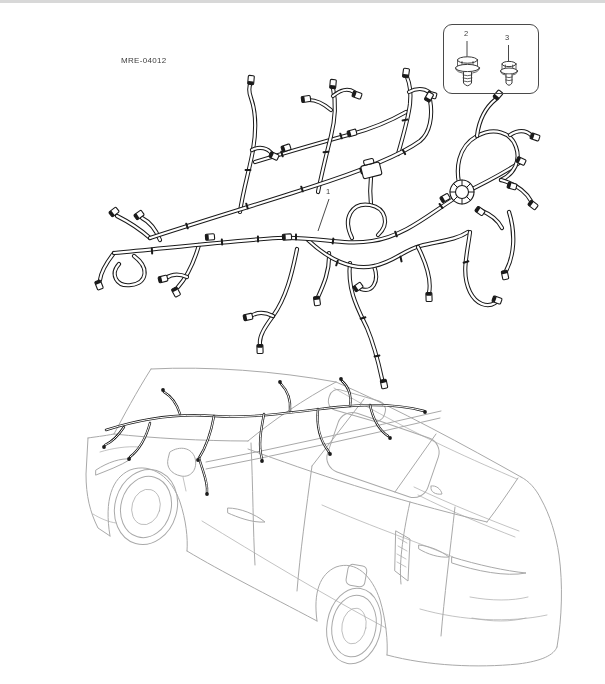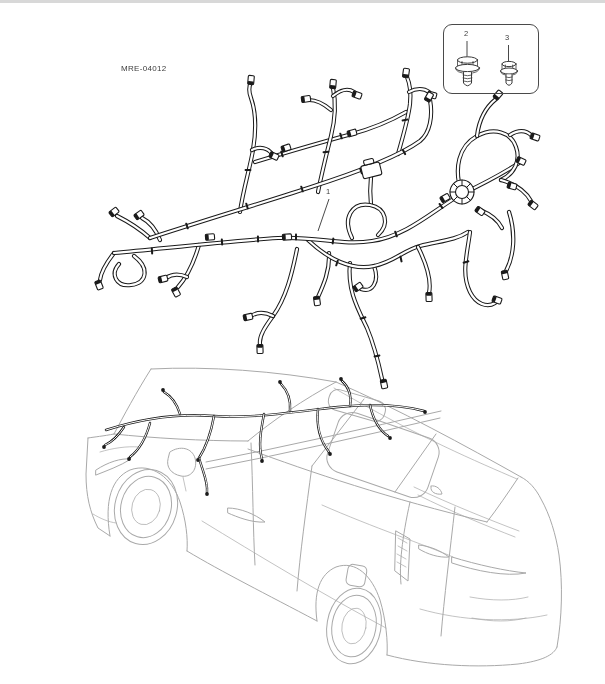--- a/index.html
+++ b/index.html
@@ -3,21 +3,21 @@
 <meta charset="utf-8">
 <style>
   html,body{margin:0;padding:0;background:#fff;}
   #page{
     position:relative;width:605px;height:684px;overflow:hidden;
     background:var(--background,#ffffff);
     font-family:"Liberation Sans",sans-serif;
   }
   #top-strip{position:absolute;left:0;top:0;width:605px;height:3px;background:var(--top-strip,#d8d8d8);}
   .label{position:absolute;color:var(--text,#3c3c3c);line-height:1;}
-  #figure-code{left:121px;top:57px;font-size:8px;letter-spacing:.3px;margin-top:8px;}
+  #figure-code{left:121px;top:57px;font-size:8px;letter-spacing:.3px;}
   .callout{font-size:7.5px;}
   #callout-1{left:326px;top:188px;}
   #callout-2{left:464px;top:30px;}
   #callout-3{left:505px;top:34px;}
   #parts-box{
     position:absolute;left:443px;top:24px;width:94px;height:68px;
     border:1.4px solid var(--parts-box-border,#4a4a4a);border-radius:9px;background:transparent;
   }
   svg.stage{position:absolute;left:0;top:0;}
   

